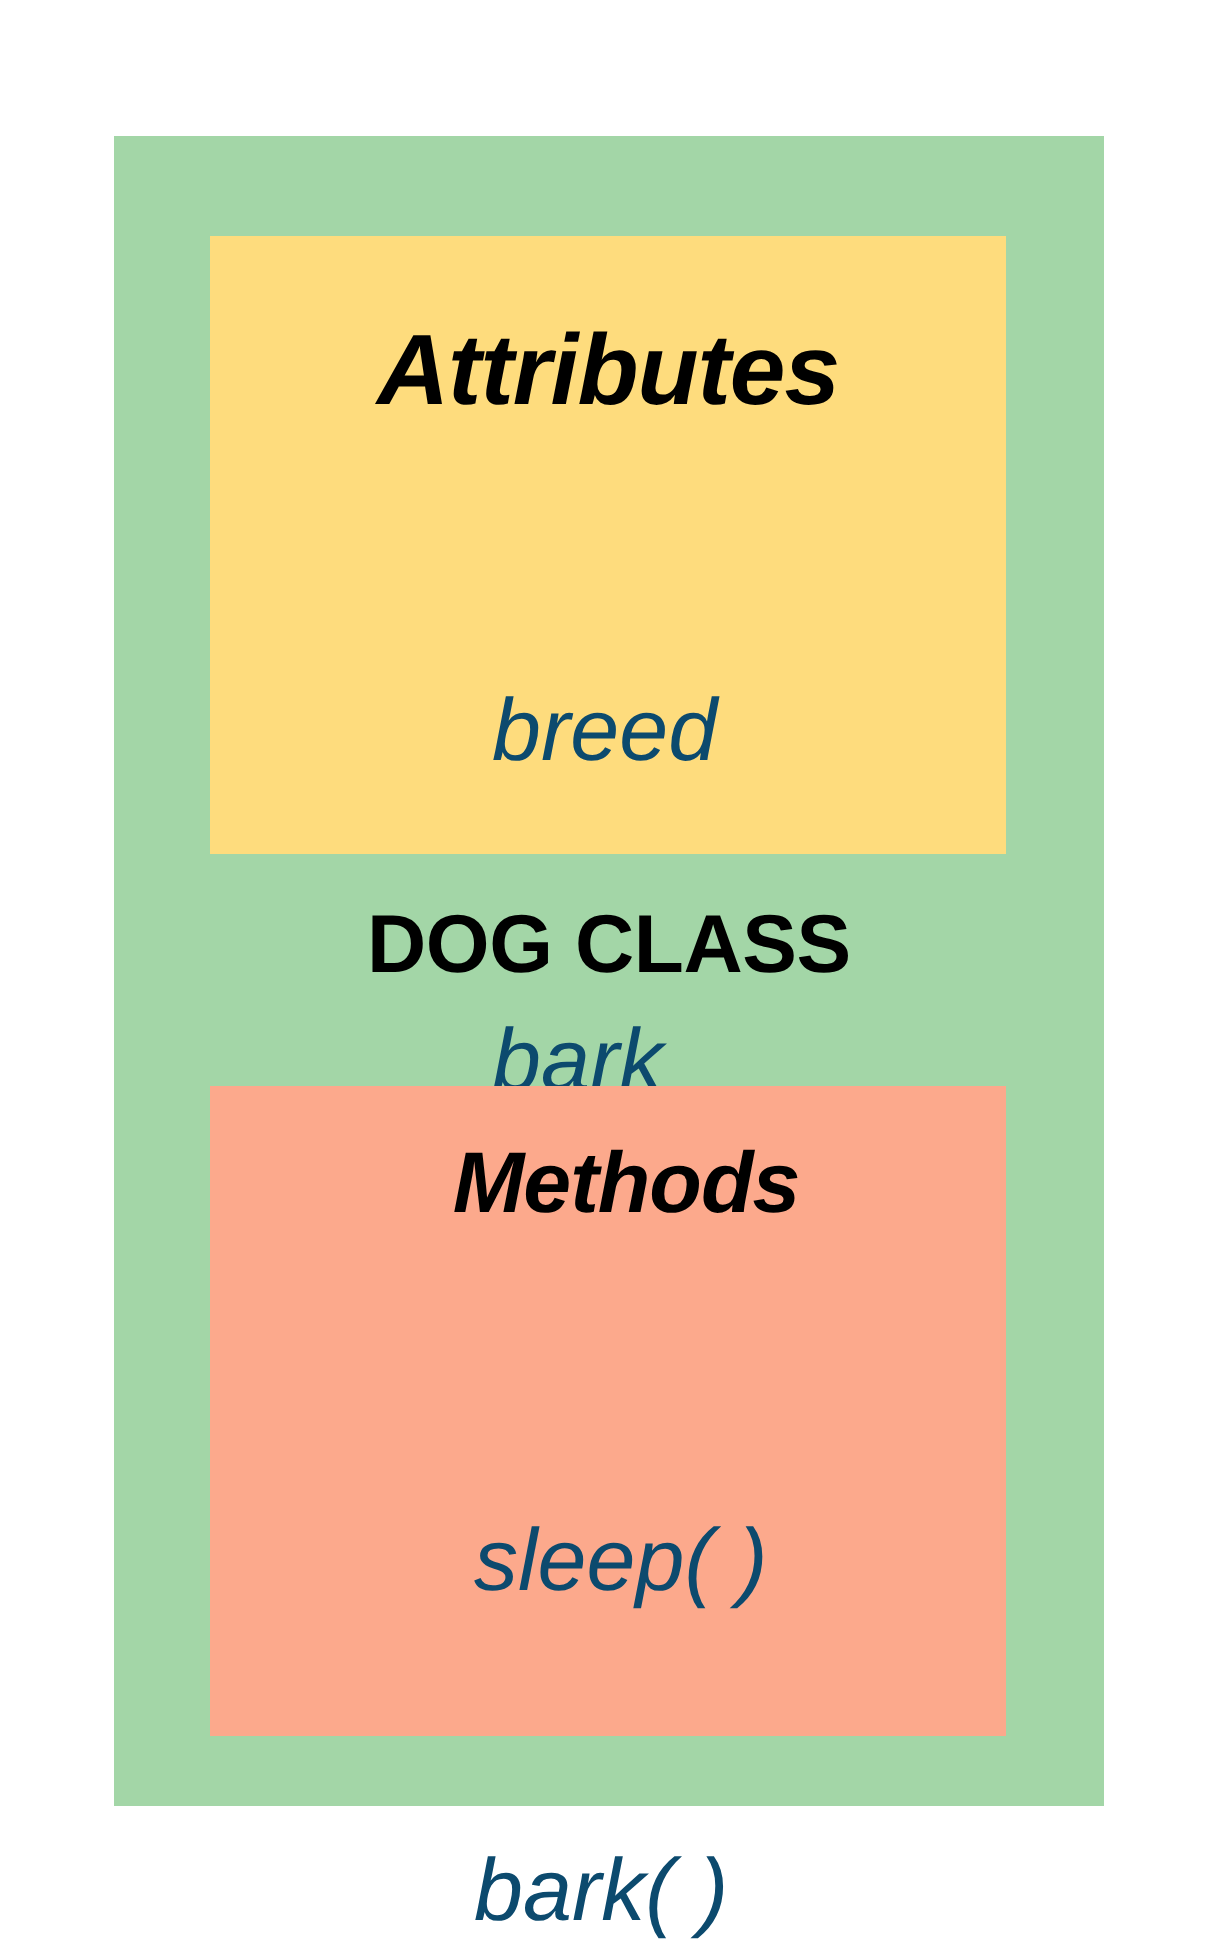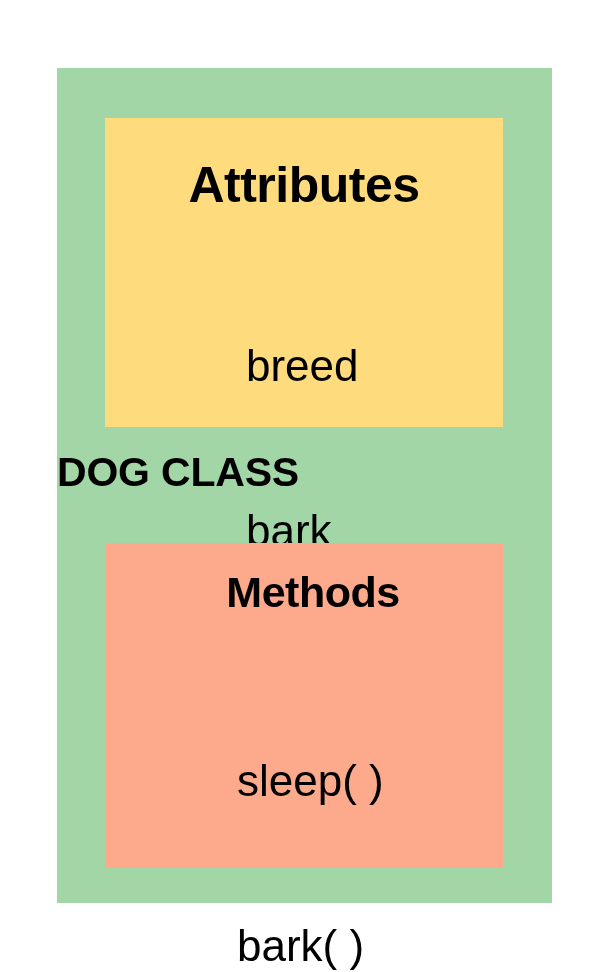--- a/index.html
+++ b/index.html
@@ -24,20 +24,21 @@
   }
 
   
   .class-panel {
     position: absolute;
     left: 57px;
     top: 68px;
     width: 495px;
     height: 835px;
     background: #a3d6a7;
+    font-style: italic;
   }
 
   
   .compartment {
     position: absolute;
     left: 48px;       
     width: 398px;     
     box-sizing: border-box;
   }
 
@@ -74,21 +75,21 @@
     font-size: 43px;
     padding-left: 18px;
     box-sizing: border-box;
   }
 
   .member-list {
     position: absolute;
     margin: 0;
     padding: 0;
     list-style: none;
-    color: #000000;
+    color: #0c4a6e;
     font-weight: normal;
     line-height: 55px;
     font-size: 44px;
     white-space: pre;
   }
 
   .compartment.attributes .member-list {
     left: 141px;      
     top: 110px;
   }
@@ -101,21 +102,21 @@
   .member-item {
     display: block;
   }
 
   
   .class-name {
     position: absolute;
     left: 57px;
     top: 452px;
     width: 495px;
-    text-align: left;
+    text-align: center;
     font-size: 41px;
     font-weight: bold;
     color: #000000;
     line-height: 1;
     letter-spacing: -0.2px;
   }
 </style>
 </head>
 <body>
 

